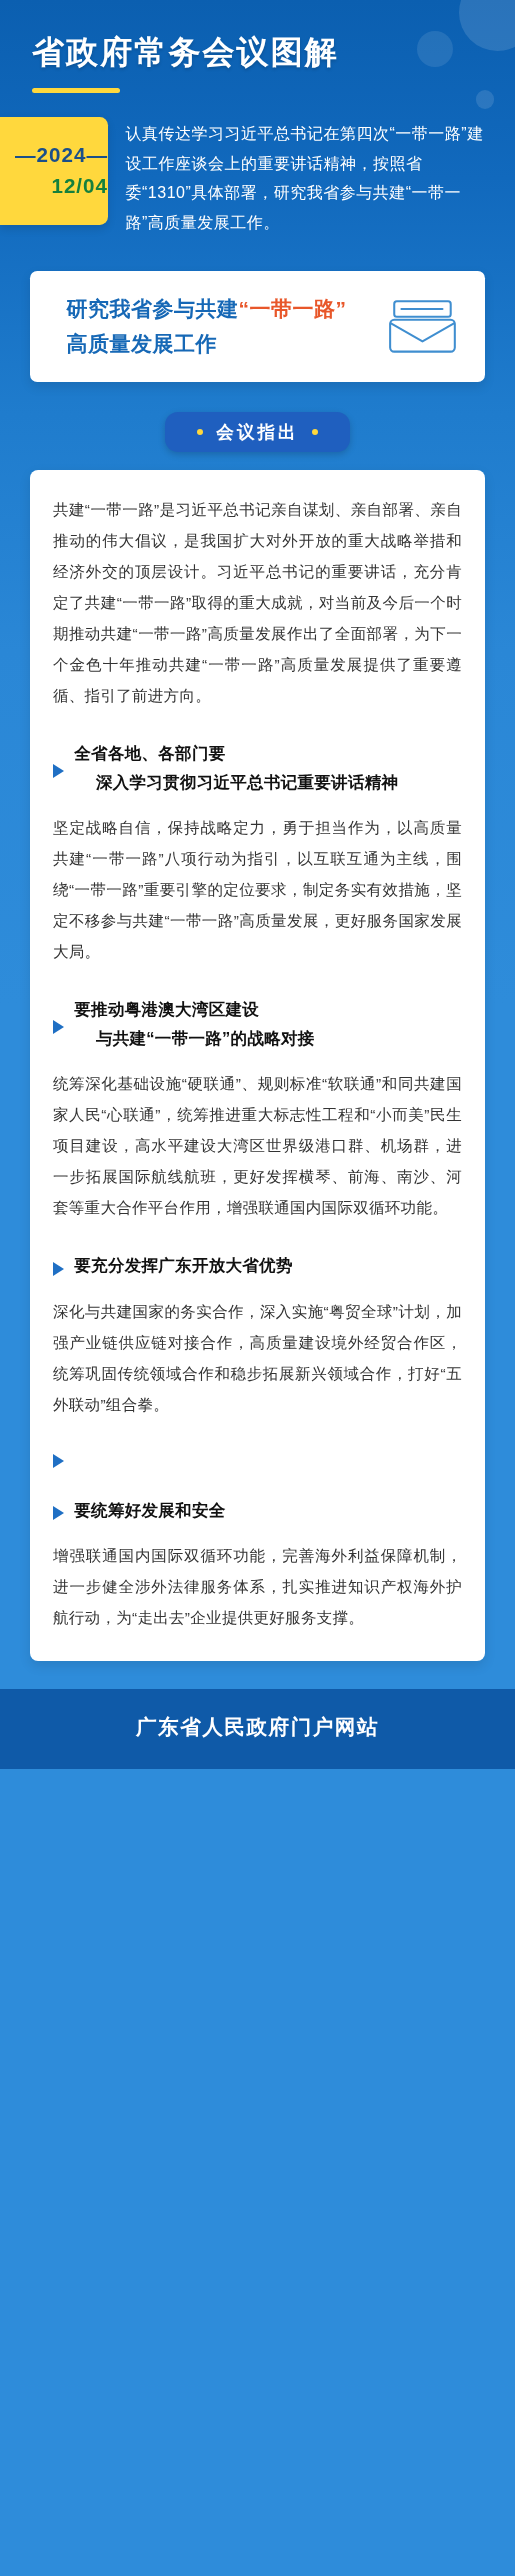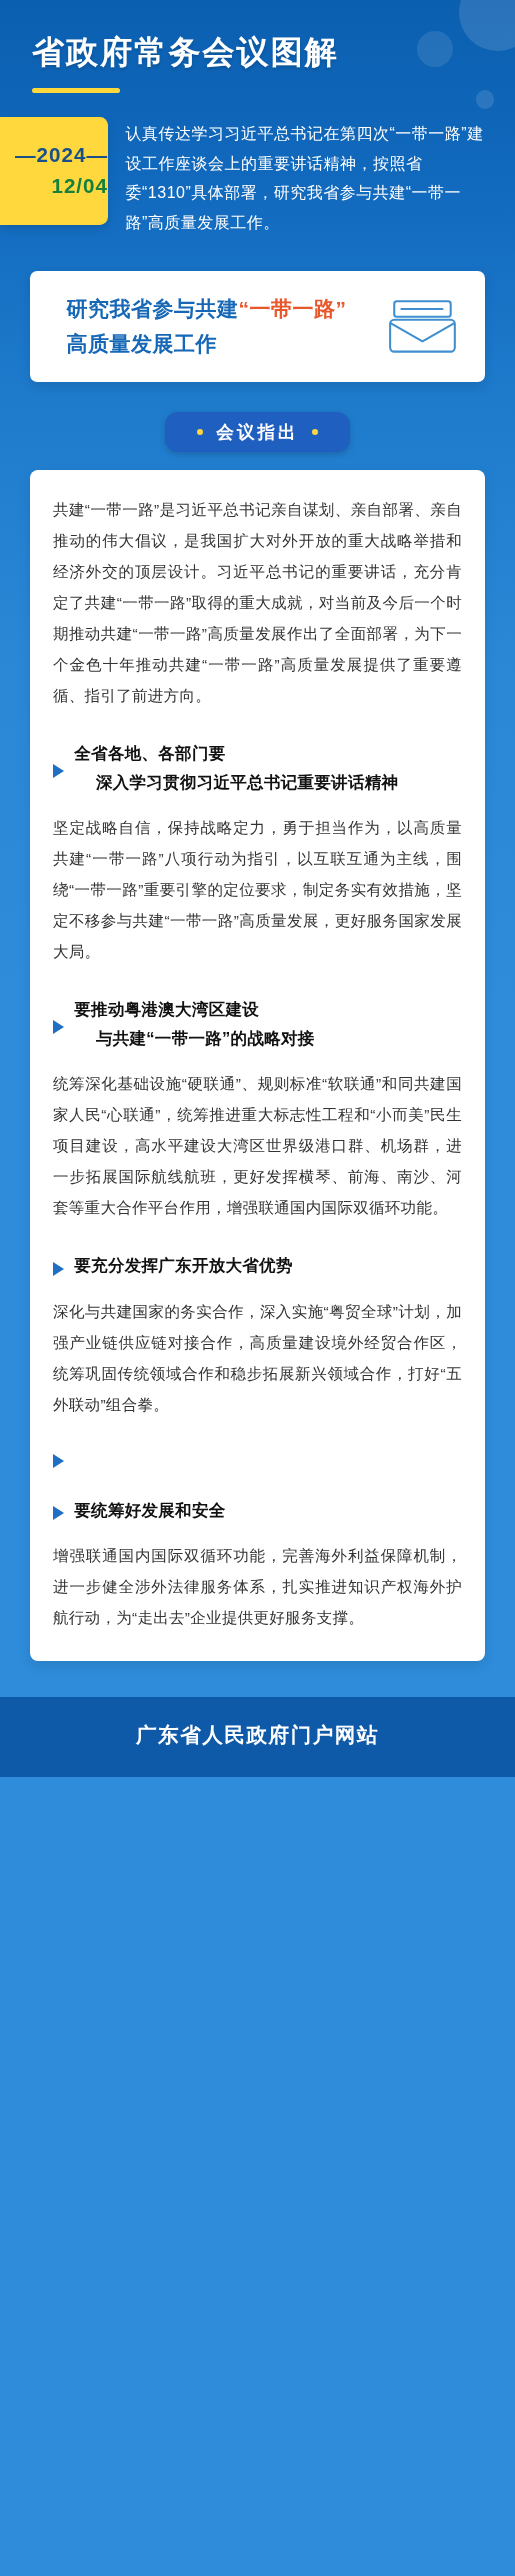--- a/index.html
+++ b/index.html
@@ -183,21 +183,21 @@
     color: #111111;
     font-size: 16.5px;
     font-weight: bold;
     line-height: 1.75;
     letter-spacing: 0.3px;
   }
   .block-title .l2 { display: block; padding-left: 21.6px; }
 
   
   .footer {
-    margin-top: 36px;
+    margin-top: 28px;
     background: #0f5aa8;
     padding: 24px 0 28px 0;
     text-align: center;
   }
   .footer-text {
     color: #ffffff;
     font-size: 20.6px;
     font-weight: bold;
     letter-spacing: 1.5px;
   }

